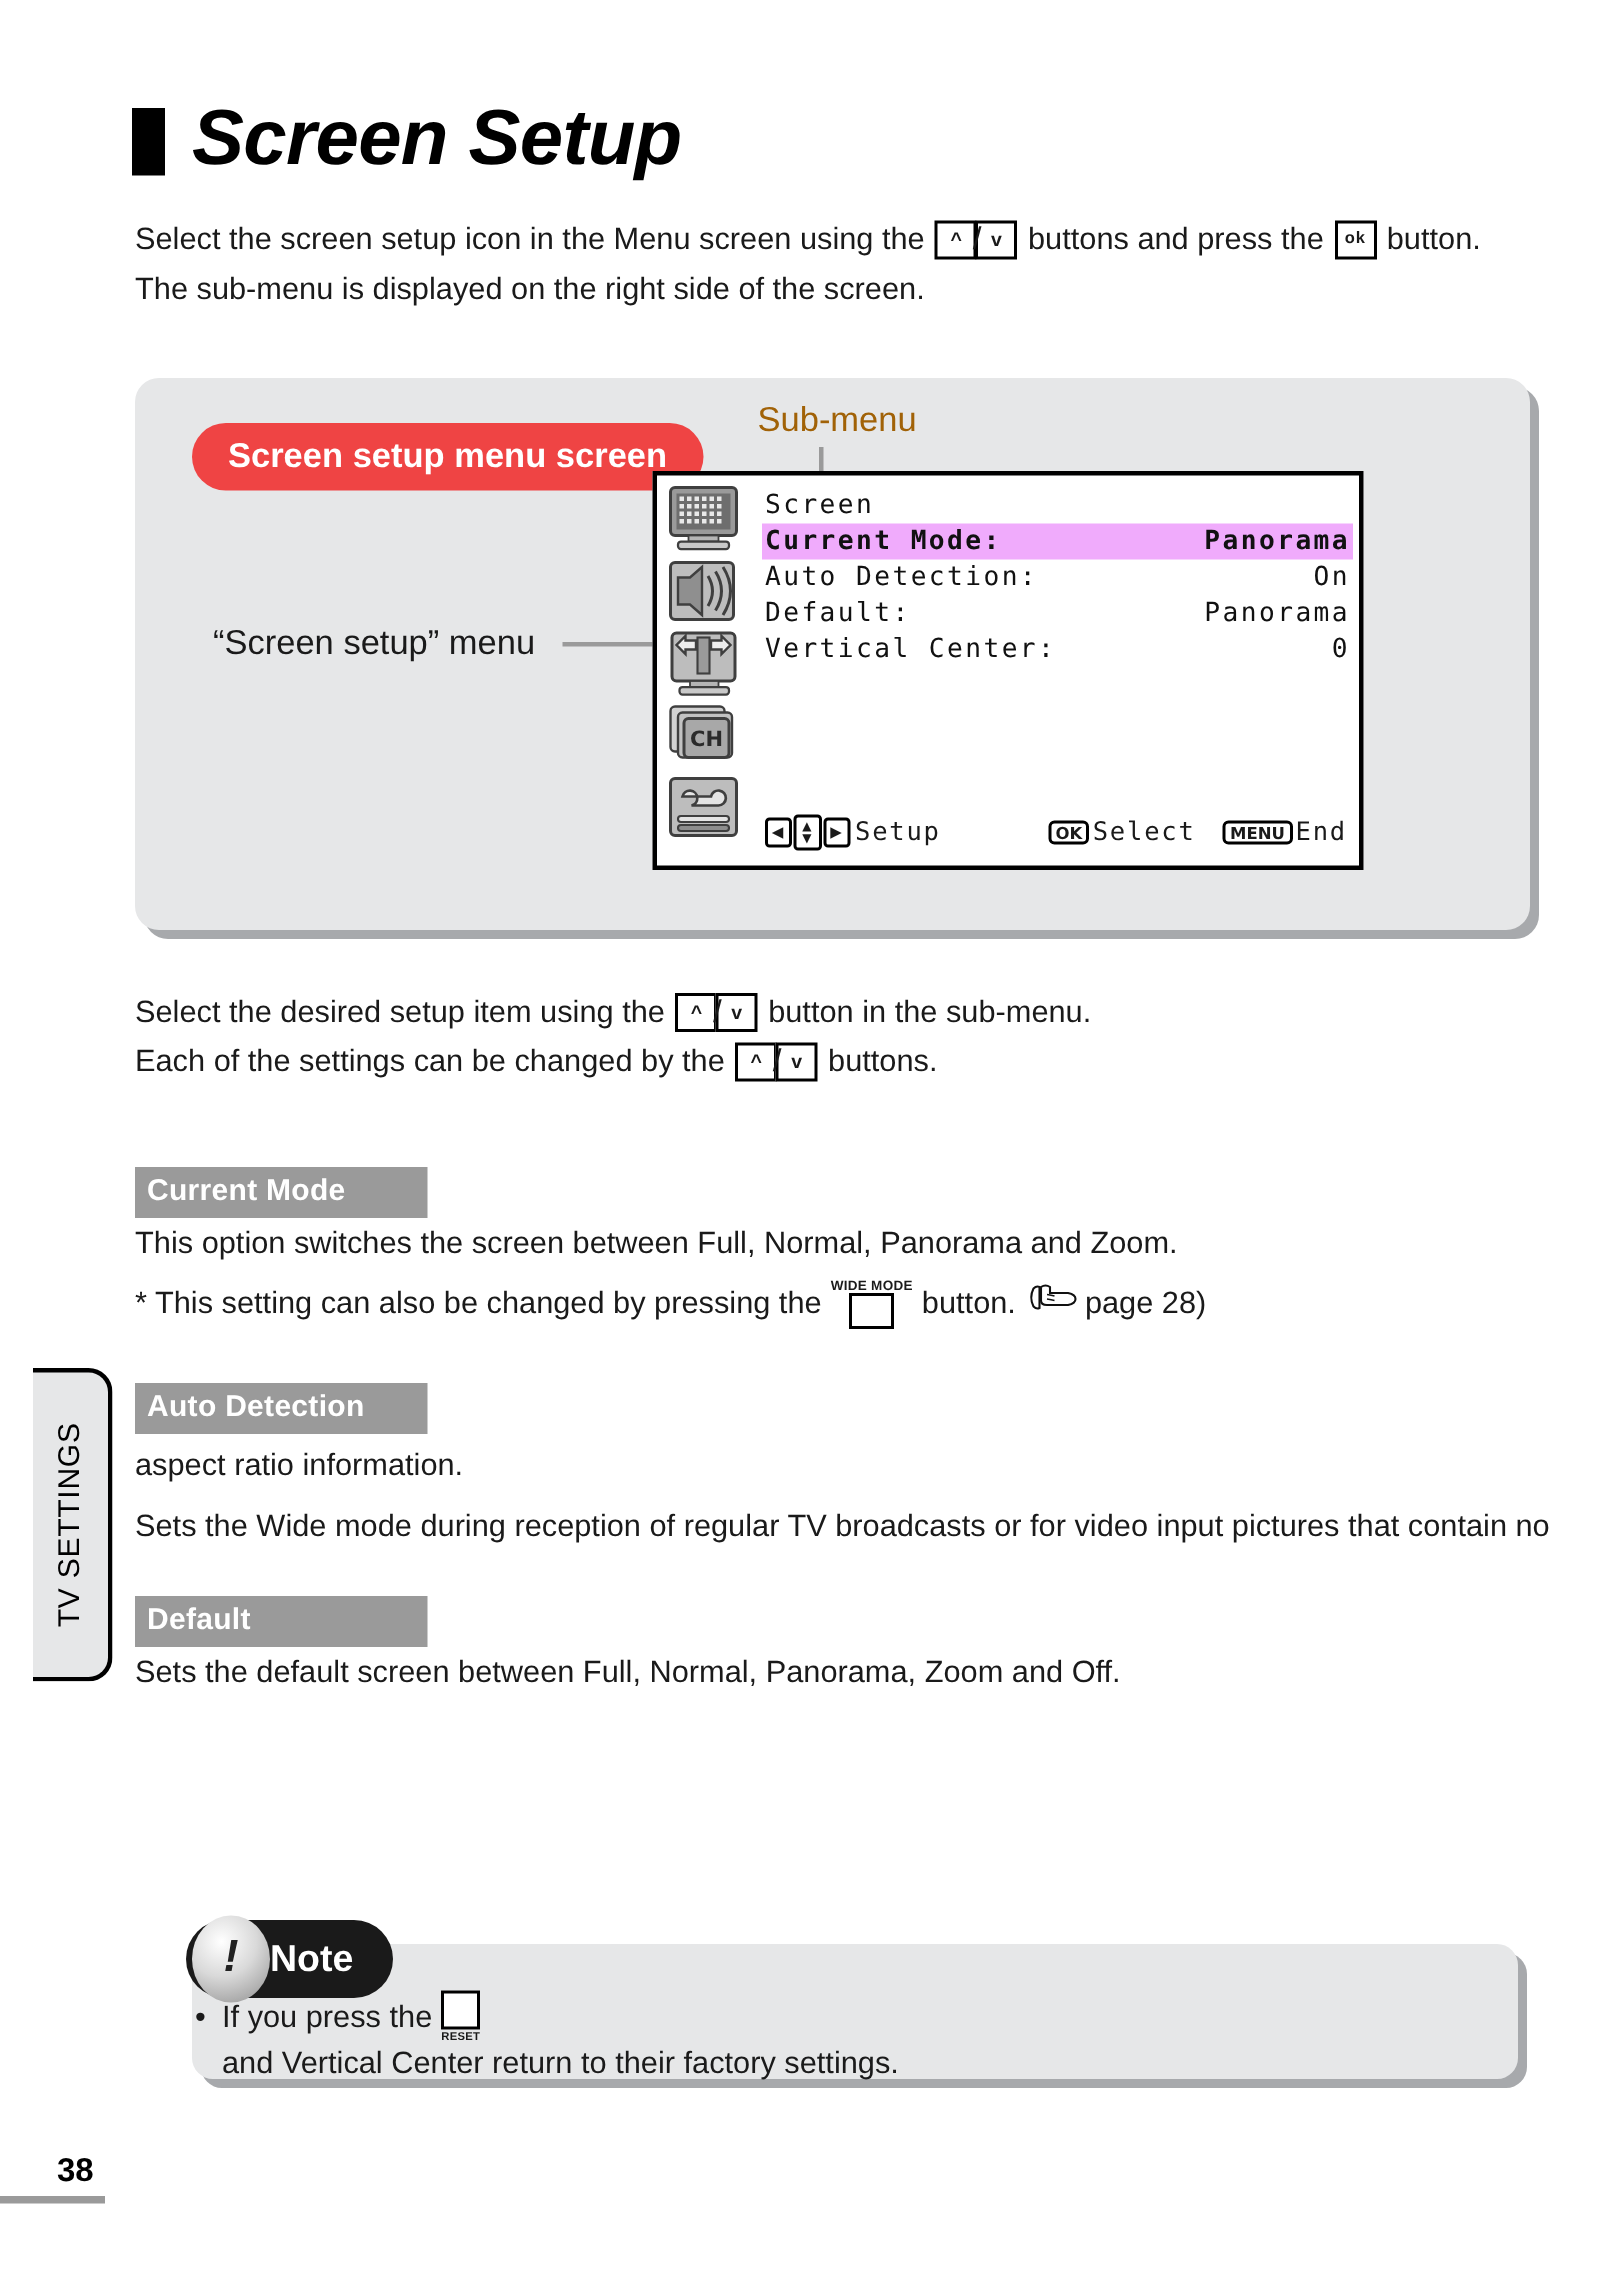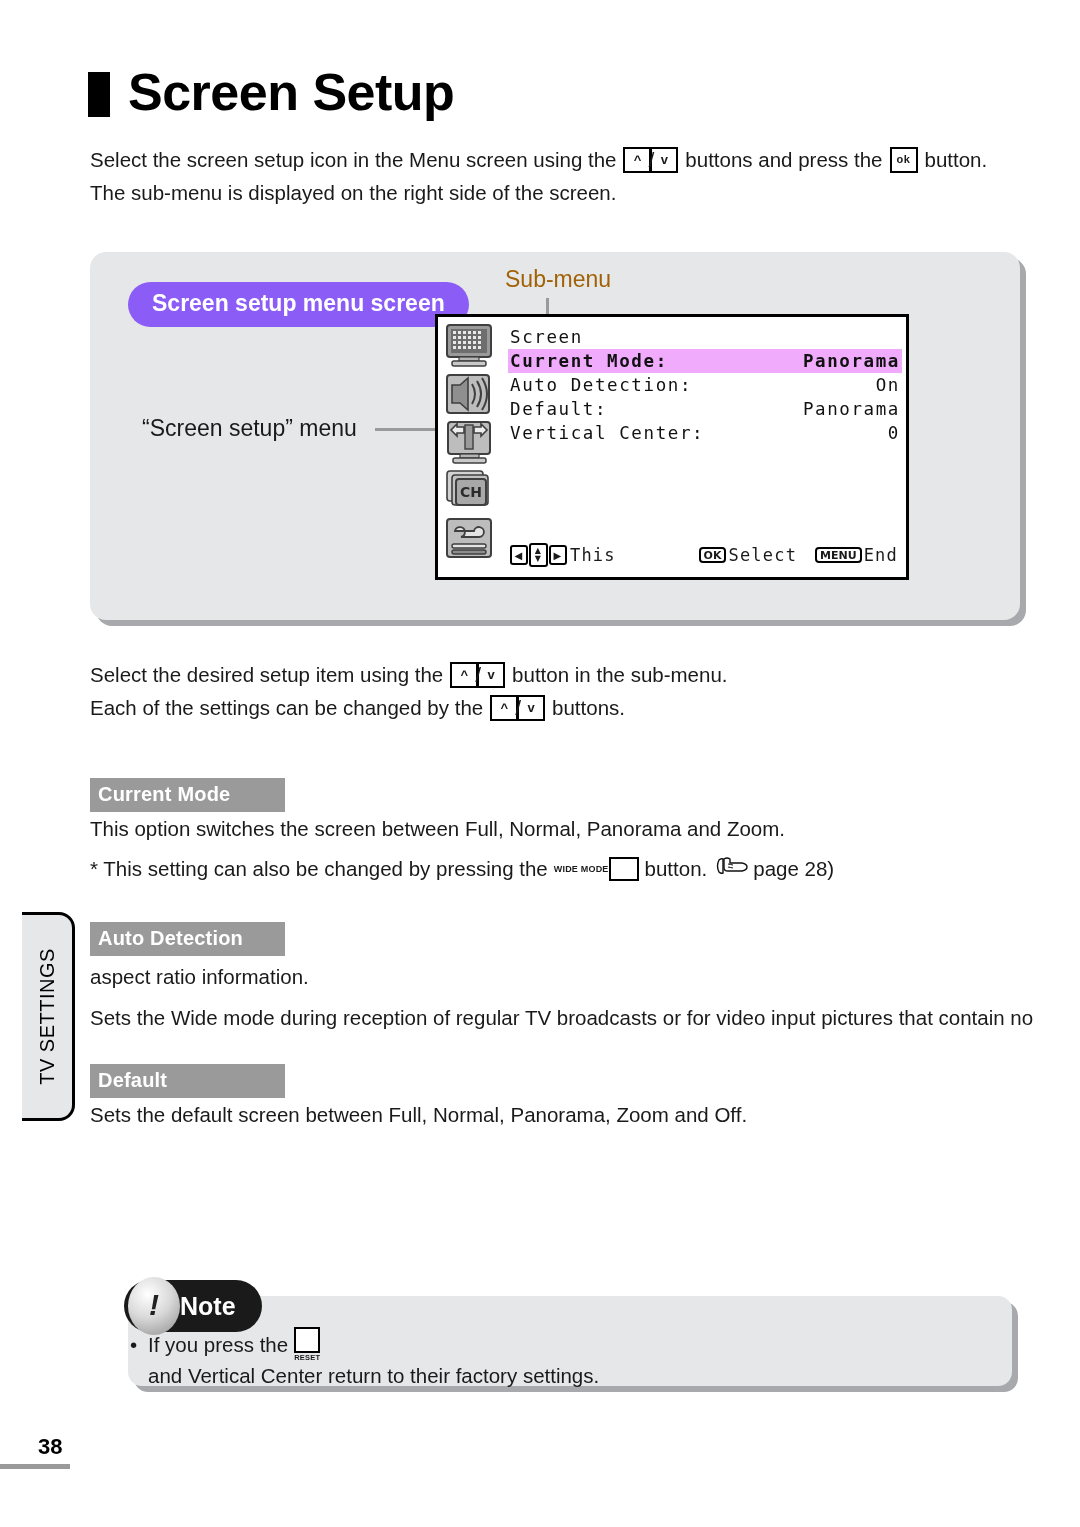--- a/index.html
+++ b/index.html
@@ -16,20 +16,21 @@
     overflow: hidden;
   }
 
   
   #title-block {
     position: absolute;
     left: 88px;
     top: 66px;
     display: flex;
     align-items: flex-start;
+    font-style: italic;
   }
   #title-bullet {
     width: 22px;
     height: 45px;
     background: #000;
     margin-right: 18px;
     margin-top: 6px;
   }
   #page-title {
     font-size: 52px;
@@ -74,20 +75,21 @@
     margin: 0 -5px 0 -4px;
     font-size: 21px;
     position: relative;
     z-index: 2;
   }
   .sp { display: inline-block; width: 6px; }
 
   
   .capkey {
     display: inline-flex;
+    flex-direction: column;
     align-items: center;
     vertical-align: middle;
     margin: 0 6px;
     position: relative;
   }
   .capkey .caplabel {
     font-size: 9px;
     font-weight: bold;
     letter-spacing: .2px;
     line-height: 10px;
@@ -111,21 +113,21 @@
     width: 930px;
     height: 368px;
     background: #e6e7e8;
     border-radius: 16px;
     box-shadow: 6px 6px 0 0 #a7a9ac;
   }
   #callout-pill {
     position: absolute;
     left: 38px;
     top: 30px;
-    background: #8b5cf6;
+    background: #ef4444;
     color: #fff;
     border-radius: 28px;
     padding: 8px 24px 10px 24px;
     font-size: 23px;
     font-weight: bold;
     white-space: nowrap;
   }
   #submenu-label {
     position: absolute;
     left: 415px;
@@ -527,21 +529,21 @@
     <div id="osd-footer">
       <span class="grp">
         <span class="arrow-pad">
           <span class="ab">◀</span>
           <span class="updown">
             <span>▲</span>
             <span>▼</span>
           </span>
           <span class="ab">▶</span>
         </span>
-        <span>This</span>
+        <span>Setup</span>
       </span>
       <span class="gap"></span>
       <span class="grp">
         <span class="osd-btn">OK</span>
         <span>Select</span>
       </span>
       <span style="width:18px;"></span>
       <span class="grp">
         <span class="osd-btn">MENU</span>
         <span>End</span>

